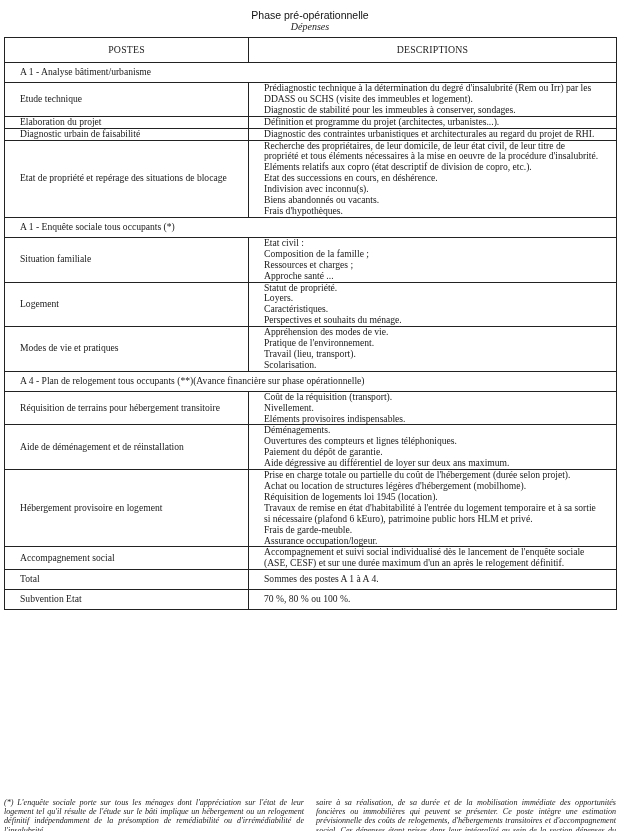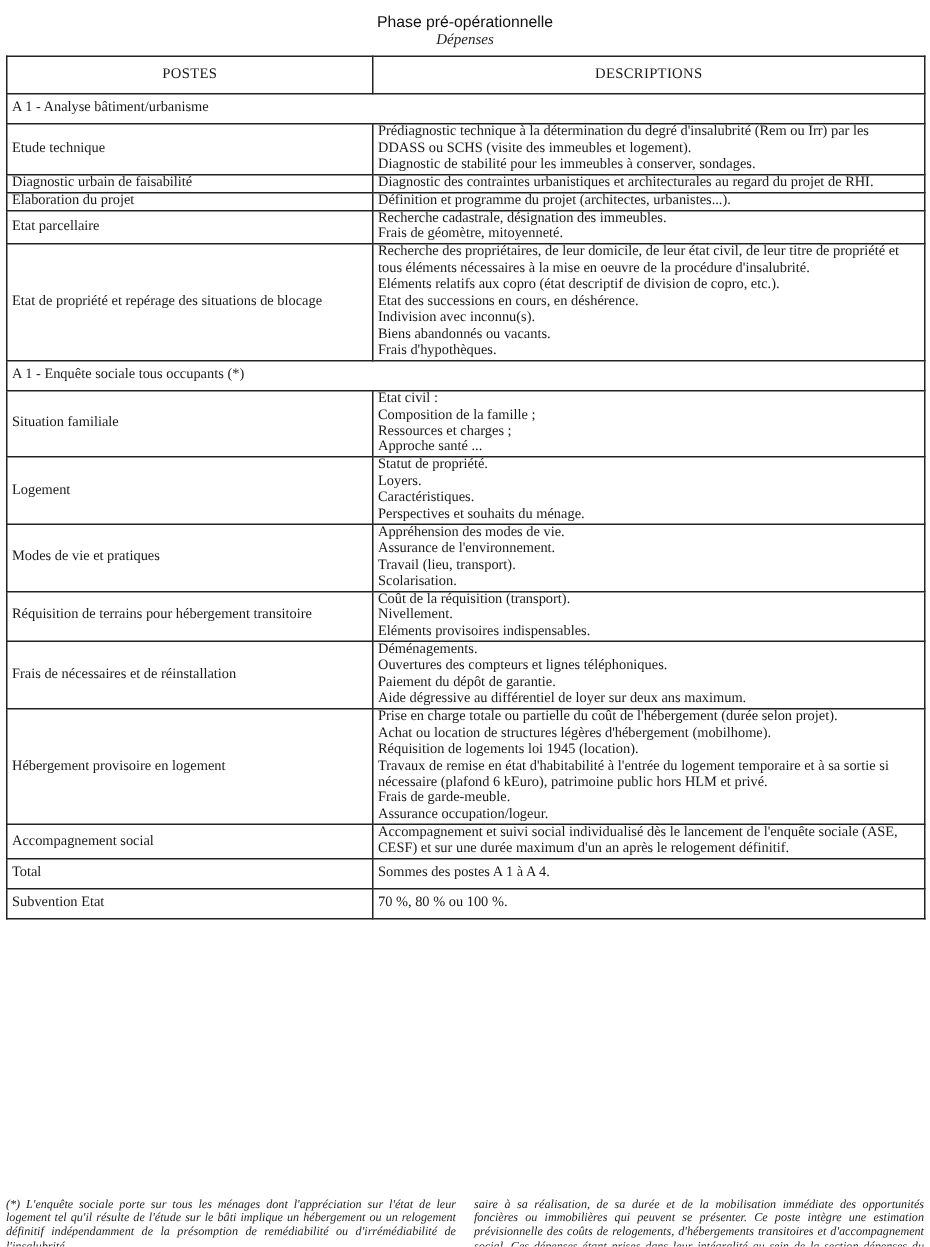--- a/index.html
+++ b/index.html
@@ -41,21 +41,21 @@
       width: 612px;
       border-collapse: collapse;
       table-layout: fixed;
       font-size: 9.6px;
       line-height: 10.9px;
     }
     table.main col.c1 { width: 244px; }
     table.main col.c2 { width: 368px; }
     table.main td, table.main th {
       border: 1px solid #222;
-      padding: 0 3px;
+      padding: 0 15px;
       vertical-align: middle;
       font-weight: normal;
       text-align: left;
     }
     table.main th {
       text-align: center;
       height: 24px;
       font-size: 9.8px;
       letter-spacing: 0.2px;
     }
@@ -114,36 +114,29 @@
         <td colspan="2">A 1 - Analyse bâtiment/urbanisme</td>
       </tr>
       <tr>
         <td>Etude technique</td>
         <td class="desc">
           <span class="line">Prédiagnostic technique à la détermination du degré d'insalubrité (Rem ou Irr) par les DDASS ou SCHS (visite des immeubles et logement).</span>
           <span class="line">Diagnostic de stabilité pour les immeubles à conserver, sondages.</span>
         </td>
       </tr>
       <tr>
+        <td>Elaboration du projet</td>
+        <td class="desc">
+          <span class="line">Définition et programme du projet (architectes, urbanistes...).</span>
+        </td>
+      </tr>
+      <tr>
         <td>Diagnostic urbain de faisabilité</td>
         <td class="desc">
           <span class="line">Diagnostic des contraintes urbanistiques et architecturales au regard du projet de RHI.</span>
-        </td>
-      </tr>
-      <tr>
-        <td>Elaboration du projet</td>
-        <td class="desc">
-          <span class="line">Définition et programme du projet (architectes, urbanistes...).</span>
-        </td>
-      </tr>
-      <tr>
-        <td>Etat parcellaire</td>
-        <td class="desc">
-          <span class="line">Recherche cadastrale, désignation des immeubles.</span>
-          <span class="line">Frais de géomètre, mitoyenneté.</span>
         </td>
       </tr>
       <tr>
         <td>Etat de propriété et repérage des situations de blocage</td>
         <td class="desc">
           <span class="line">Recherche des propriétaires, de leur domicile, de leur état civil, de leur titre de propriété et tous éléments nécessaires à la mise en oeuvre de la procédure d'insalubrité.</span>
           <span class="line">Eléments relatifs aux copro (état descriptif de division de copro, etc.).</span>
           <span class="line">Etat des successions en cours, en déshérence.</span>
           <span class="line">Indivision avec inconnu(s).</span>
           <span class="line">Biens abandonnés ou vacants.</span>
@@ -168,35 +161,38 @@
           <span class="line">Statut de propriété.</span>
           <span class="line">Loyers.</span>
           <span class="line">Caractéristiques.</span>
           <span class="line">Perspectives et souhaits du ménage.</span>
         </td>
       </tr>
       <tr>
         <td>Modes de vie et pratiques</td>
         <td class="desc">
           <span class="line">Appréhension des modes de vie.</span>
-          <span class="line">Assurance de l'environnement.</span>
+          <span class="line">Pratique de l'environnement.</span>
           <span class="line">Travail (lieu, transport).</span>
           <span class="line">Scolarisation.</span>
         </td>
+      </tr>
+      <tr class="section">
+        <td colspan="2">A 4 - Plan de relogement tous occupants (**)(Avance financière sur phase opérationnelle)</td>
       </tr>
       <tr>
         <td>Réquisition de terrains pour hébergement transitoire</td>
         <td class="desc">
           <span class="line">Coût de la réquisition (transport).</span>
           <span class="line">Nivellement.</span>
           <span class="line">Eléments provisoires indispensables.</span>
         </td>
       </tr>
       <tr>
-        <td>Frais de nécessaires et de réinstallation</td>
+        <td>Aide de déménagement et de réinstallation</td>
         <td class="desc">
           <span class="line">Déménagements.</span>
           <span class="line">Ouvertures des compteurs et lignes téléphoniques.</span>
           <span class="line">Paiement du dépôt de garantie.</span>
           <span class="line">Aide dégressive au différentiel de loyer sur deux ans maximum.</span>
         </td>
       </tr>
       <tr>
         <td>Hébergement provisoire en logement</td>
         <td class="desc">

